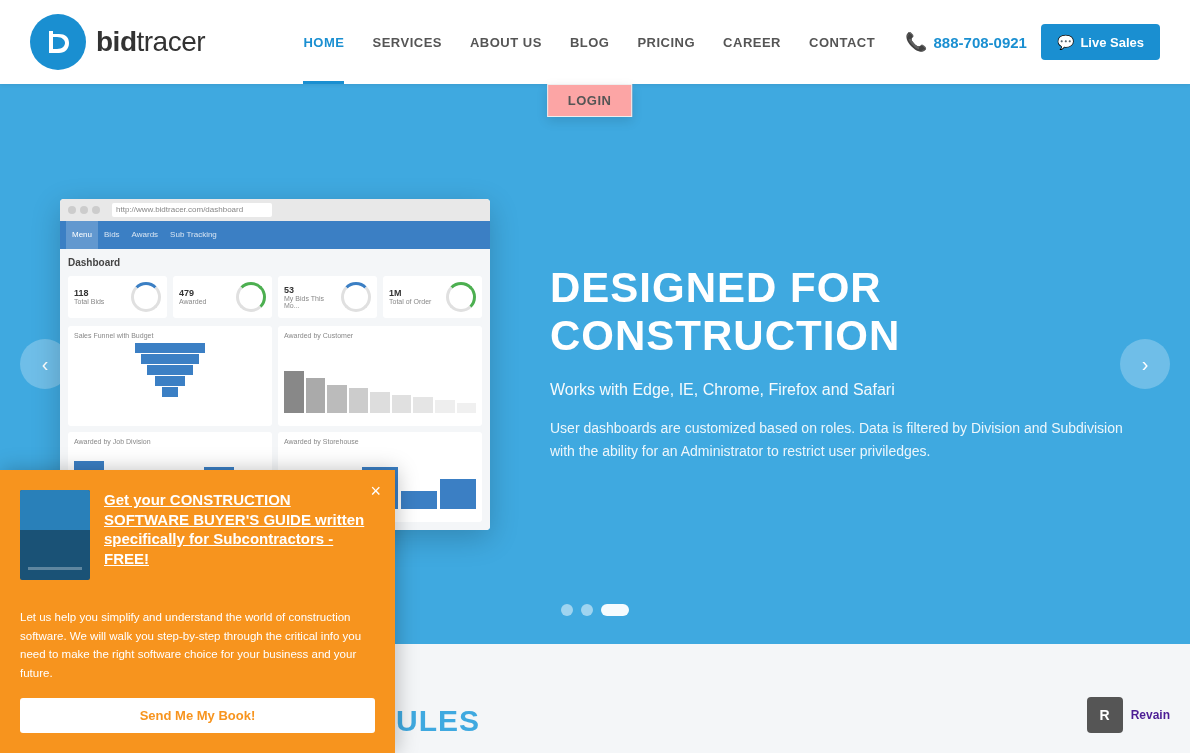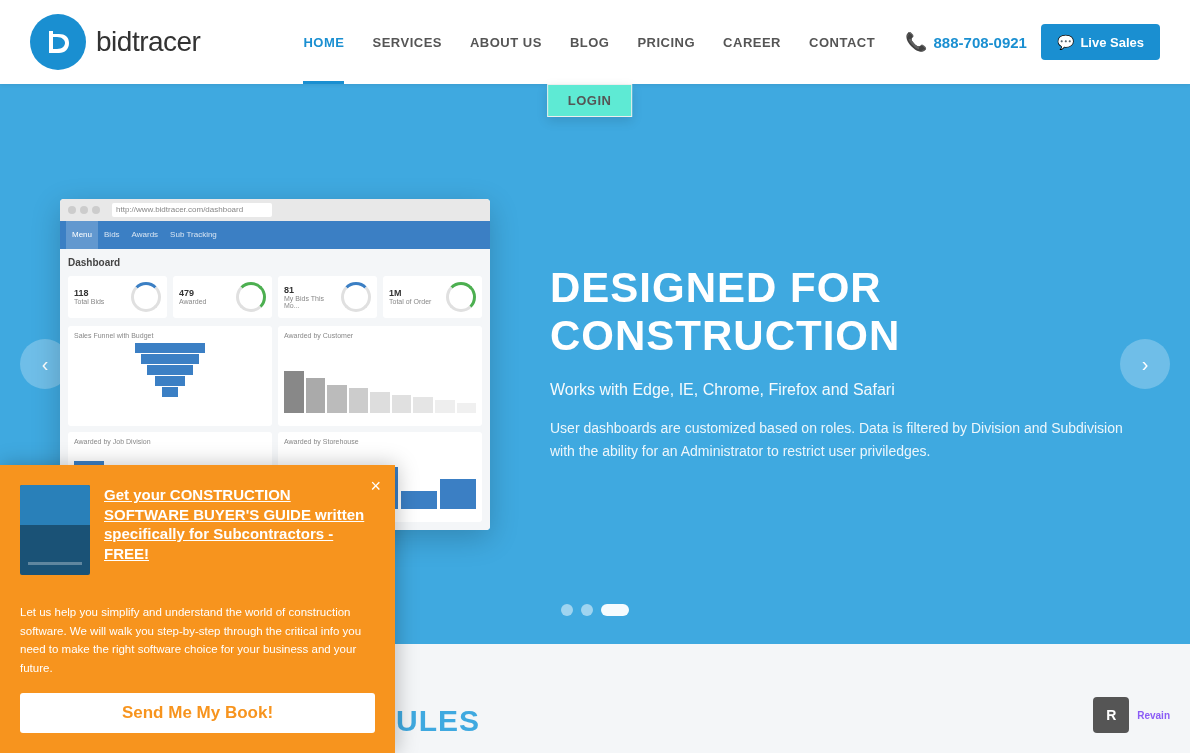--- a/index.html
+++ b/index.html
@@ -32,21 +32,21 @@
       justify-content: center;
       flex-shrink: 0;
     }
     .logo-icon svg { width: 30px; height: 30px; }
     .logo-text {
       font-size: 28px;
       font-weight: 400;
       color: #444;
       letter-spacing: -0.5px;
     }
-    .logo-text span { font-weight: 400; color: #333; }
+    .logo-text span { font-weight: 700; color: #333; }
     .nav {
       display: flex;
       align-items: center;
       margin-left: auto;
       gap: 0;
     }
     .nav-item {
       padding: 0 14px;
       font-size: 13px;
       font-weight: 600;
@@ -74,21 +74,21 @@
       color: #555;
       flex-direction: column;
       justify-content: center;
       gap: 0;
     }
     .blog-dropdown {
       position: absolute;
       top: 84px;
       left: 50%;
       transform: translateX(-50%);
-      background: #5eead4;
+      background: #fca5a5;
       border: 1px solid #eee;
       box-shadow: 0 4px 12px rgba(0,0,0,0.12);
       padding: 8px 20px;
       white-space: nowrap;
       z-index: 200;
       font-size: 13px;
       font-weight: 600;
       color: #555;
       text-transform: uppercase;
     }
@@ -430,21 +430,21 @@
     }
     .popup-btn {
       display: block;
       margin-top: 16px;
       background: #fff;
       color: #f7941e;
       text-align: center;
       padding: 10px;
       border: none;
       border-radius: 3px;
-      font-size: 17px;
+      font-size: 13px;
       font-weight: 700;
       cursor: pointer;
       width: 100%;
     }
 
     
     .revain-badge {
       position: fixed;
       bottom: 20px;
       right: 20px;
@@ -458,21 +458,21 @@
       height: 36px;
       background: #555;
       border-radius: 4px;
       display: flex;
       align-items: center;
       justify-content: center;
       color: #fff;
       font-size: 14px;
       font-weight: 700;
     }
-    .revain-text { font-size: 10px; color: #8b5cf6; font-weight: 600; }
+    .revain-text { font-size: 12px; color: #4c1d95; font-weight: 600; }
   </style>
 </head>
 <body>
 
 <header class="header">
   <a class="logo-wrap" href="#">
     <div class="logo-icon">
       <svg viewBox="0 0 30 30" fill="none">
         <path d="M6 4 L6 26 L16 26 C22 26 26 22 26 16 C26 10 22 7 16 7 L10 7 L10 4 Z" fill="white"></path>
         <path d="M10 10 L14 10 C19 10 22 13 22 16 C22 19 19 22 14 22 L10 22 Z" fill="#1a8fd1"></path>
@@ -540,21 +540,21 @@
           </div>
           <div class="mock-stat-card">
             <div>
               <div class="mock-stat-num">479</div>
               <div class="mock-stat-label">Awarded</div>
             </div>
             <div class="mock-circle green"></div>
           </div>
           <div class="mock-stat-card">
             <div>
-              <div class="mock-stat-num">81</div>
+              <div class="mock-stat-num">53</div>
               <div class="mock-stat-label">My Bids This Mo...</div>
             </div>
             <div class="mock-circle"></div>
           </div>
           <div class="mock-stat-card">
             <div>
               <div class="mock-stat-num">1M</div>
               <div class="mock-stat-label">Total of Order</div>
             </div>
             <div class="mock-circle green"></div>

